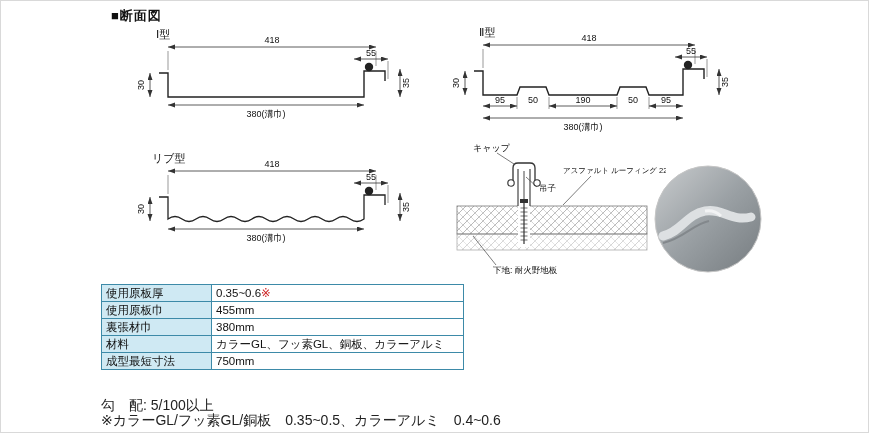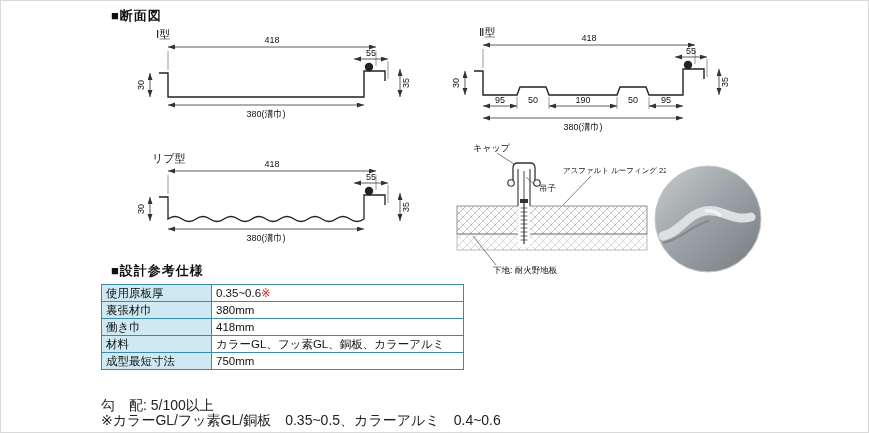--- a/index.html
+++ b/index.html
@@ -173,37 +173,36 @@
 
   <svg class="photo" width="110" height="110" viewBox="0 0 110 110">
     <circle cx="55" cy="55" r="53" fill="url(#metal)" stroke="#c6c6c6" stroke-width="1"></circle>
     <g>
       <path d="M 10,72 C 28,68 34,50 52,47 C 70,44 78,58 98,53" stroke="#dde0e2" stroke-width="9" fill="none" stroke-linecap="round"></path>
       <path d="M 10,79 C 30,75 40,60 56,57" stroke="#83888c" stroke-width="2" fill="none"></path>
       <path d="M 52,47 C 58,46 64,48 68,52" stroke="#f2f3f4" stroke-width="3" fill="none"></path>
     </g>
   </svg>
 
-  <div class="sec-title t2">■設計参考仕様</div>
 
   <table class="spec">
     <tbody>
       <tr>
         <th>使用原板厚</th>
         <td><span>0.35~0.6</span><span class="red">※</span></td>
       </tr>
       <tr>
+        <th>使用原板巾</th>
+        <td>455mm</td>
+      </tr>
+      <tr>
         <th>裏張材巾</th>
         <td>380mm</td>
       </tr>
       <tr>
-        <th>働き巾</th>
-        <td>418mm</td>
-      </tr>
-      <tr>
         <th>材料</th>
         <td>カラーGL、フッ素GL、銅板、カラーアルミ</td>
       </tr>
       <tr>
         <th>成型最短寸法</th>
         <td>750mm</td>
       </tr>
     </tbody>
   </table>
 

